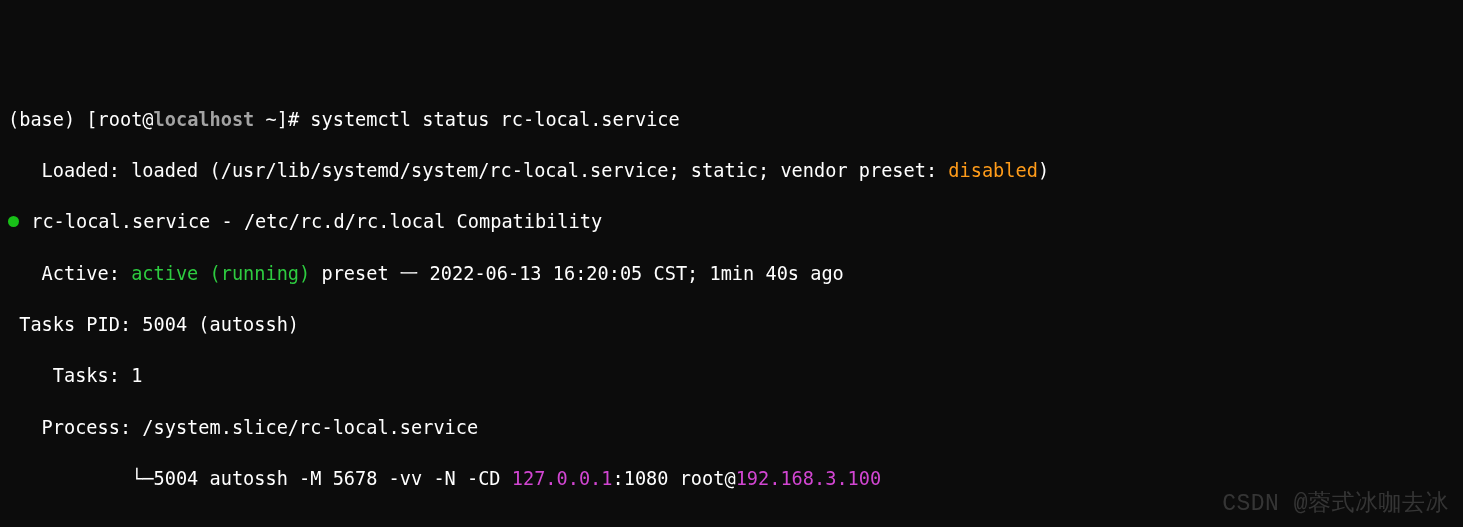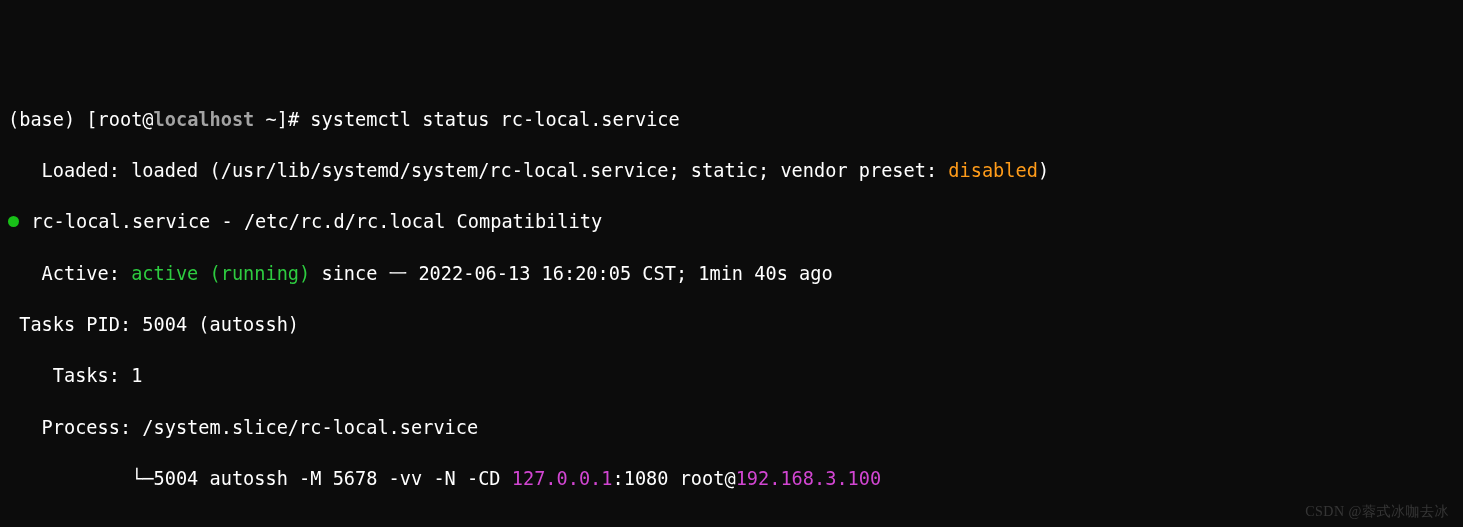--- a/index.html
+++ b/index.html
@@ -27,36 +27,36 @@
     border-radius: 50%;
     background: #18c018;
     vertical-align: 1px;
     margin-right: 1px;
   }
   .watermark {
     position: absolute;
     right: 14px;
     bottom: 6px;
     color: rgba(200,200,200,0.22);
-    font-size: 14px;
-    font-family: Liberation Serif, serif;
+    font-size: 23px;
+    font-family: Liberation Mono, monospace;
     letter-spacing: 0.5px;
     pointer-events: none;
   }
   .line { display: block; }
 </style>
 </head>
 <body>
 
 
 
 <div><span class="line"><span class="white">(base)</span><span class="white"> [</span><span class="white">root</span><span class="white">@</span><span class="host">localhost</span><span class="white"> </span><span class="white">~</span><span class="white">]</span><span class="white">#</span><span class="white"> </span><span class="white">systemctl status rc-local.service</span></span>
 <span class="line"><span class="white">   Loaded: </span><span class="white">loaded</span><span class="white"> (/usr/lib/systemd/system/rc-local.service; static; vendor preset: </span><span class="orange">disabled</span><span class="white">)</span></span>
 <span class="line"><span class="dot"></span><span class="white"> </span><span class="white">rc-local.service</span><span class="white"> - </span><span class="white">/etc/rc.d/rc.local Compatibility</span></span>
-<span class="line"><span class="white">   Active: </span><span class="green">active (running)</span><span class="white"> since </span><span class="white">一</span><span class="white"> 2022-06-13 16:20:05 CST; 1min 40s ago</span></span>
+<span class="line"><span class="white">   Active: </span><span class="green">active (running)</span><span class="white"> preset </span><span class="white">一</span><span class="white"> 2022-06-13 16:20:05 CST; 1min 40s ago</span></span>
 <span class="line"><span class="white"> Tasks PID: </span><span class="white">5004 (autossh)</span></span>
 <span class="line"><span class="white">    Tasks: </span><span class="white">1</span></span>
 <span class="line"><span class="white">   Process: </span><span class="white">/system.slice/rc-local.service</span></span>
 <span class="line"><span class="white">           └─5004 autossh -M 5678 -vv -N -CD </span><span class="magenta">127.0.0.1</span><span class="white">:1080 root@</span><span class="magenta">192.168.3.100</span></span>
 
 </div>
 
 <div class="watermark">CSDN @蓉式冰咖去冰</div>
 
 

